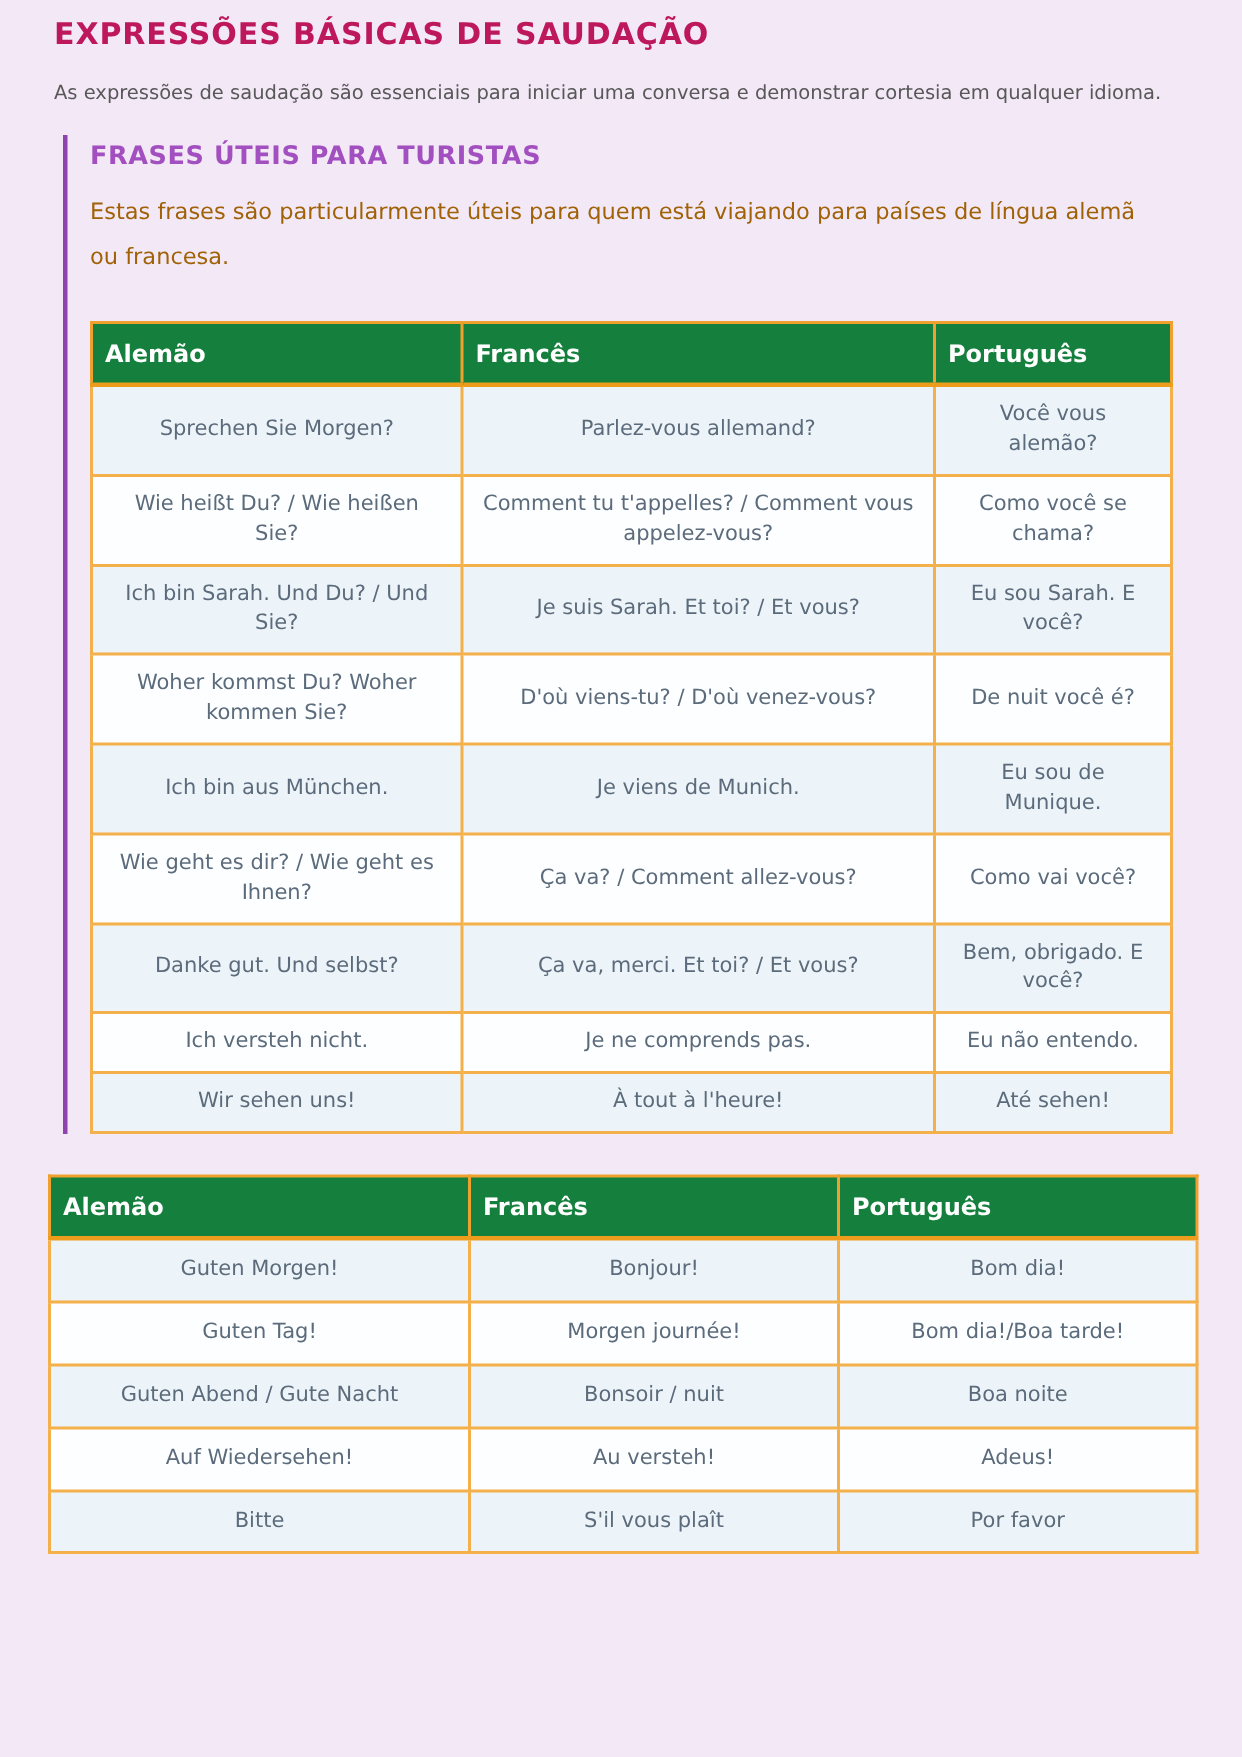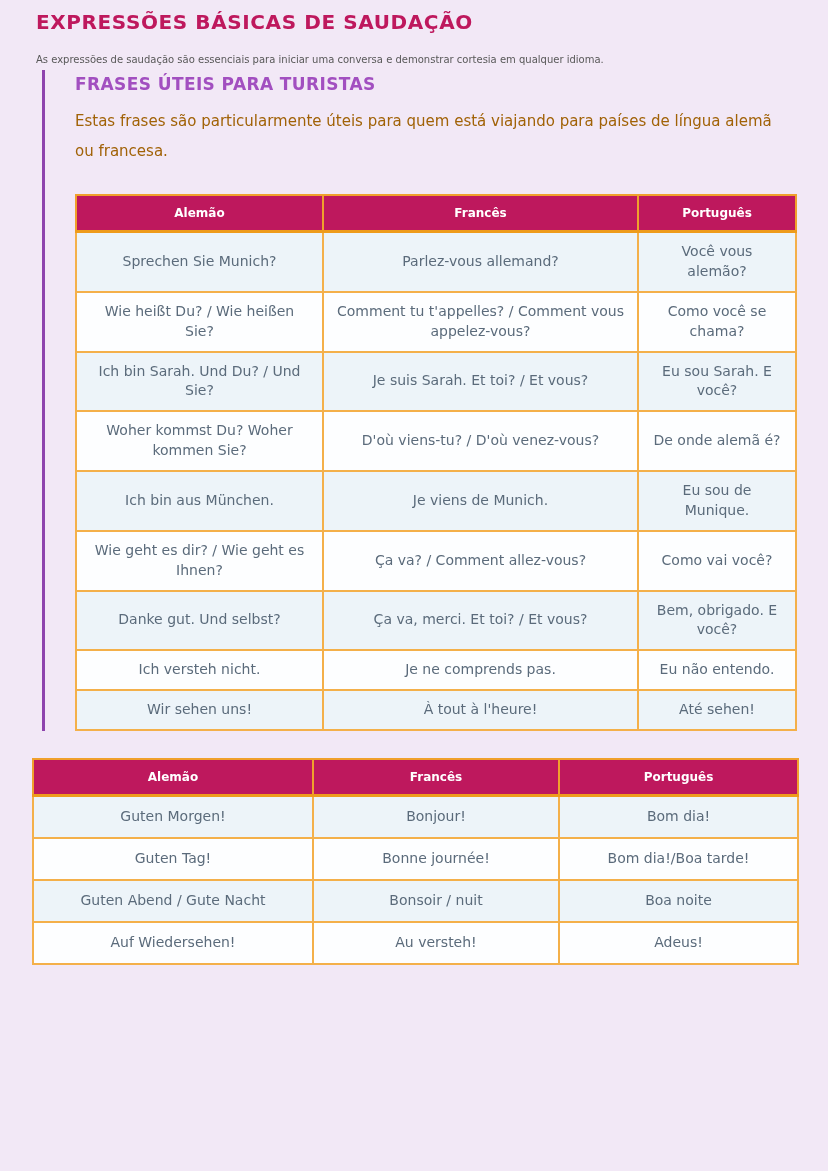--- a/index.html
+++ b/index.html
@@ -17,29 +17,29 @@
   }
   .page-title {
     color: #be185d;
     font-size: 20px;
     font-weight: bold;
     letter-spacing: 0.6px;
     margin: 4px 0 16px 0;
   }
   .intro {
     color: #585858;
-    font-size: 10px;
+    font-size: 13px;
     line-height: 2.0;
-    margin: 0 0 0 0;
+    margin: 0 0 14px 0;
     max-width: 772px;
   }
   .section {
     border-left: 3px solid #8e44ad;
     margin-left: 6px;
-    padding-left: 30px;
+    padding-left: 15px;
   }
   .section-heading {
     color: #a24fc0;
     font-size: 17px;
     font-weight: bold;
     letter-spacing: 0.4px;
     margin: 0 0 12px 0;
     padding-top: 4px;
   }
   .section-desc {
@@ -49,28 +49,28 @@
     margin: 0 0 28px 0;
     max-width: 720px;
   }
   table {
     border-collapse: collapse;
     table-layout: fixed;
   }
   .t1 { width: 720px; }
   .t2 { width: 765px; margin-left: -4px; margin-top: 27px; }
   th {
-    background: #be185d;
+    background: #15803d;
     color: #ffffff;
     font-weight: bold;
-    font-size: 12px;
+    font-size: 16px;
     padding: 10px 8px;
     border: 2px solid #f0a02c;
     border-bottom: 3px solid #ee9c1c;
-    text-align: center;
+    text-align: left;
   }
   td {
     border: 2px solid #f4b04a;
     font-size: 14px;
     color: #5b6b7b;
     text-align: center;
     padding: 9px 12px;
     line-height: 1.42;
     background: #fdfeff;
   }
@@ -98,38 +98,38 @@
       </colgroup>
       <thead>
         <tr>
           <th>Alemão</th>
           <th>Francês</th>
           <th>Português</th>
         </tr>
       </thead>
       <tbody>
           <tr>
-            <td>Sprechen Sie Munich?</td>
+            <td>Sprechen Sie Morgen?</td>
             <td>Parlez-vous allemand?</td>
             <td>Você vous alemão?</td>
           </tr>
           <tr>
             <td>Wie heißt Du? / Wie heißen Sie?</td>
             <td>Comment tu t'appelles? / Comment vous appelez-vous?</td>
             <td>Como você se chama?</td>
           </tr>
           <tr>
             <td>Ich bin Sarah. Und Du? / Und Sie?</td>
             <td>Je suis Sarah. Et toi? / Et vous?</td>
             <td>Eu sou Sarah. E você?</td>
           </tr>
           <tr>
             <td>Woher kommst Du? Woher kommen Sie?</td>
             <td>D'où viens-tu? / D'où venez-vous?</td>
-            <td>De onde alemã é?</td>
+            <td>De nuit você é?</td>
           </tr>
           <tr>
             <td>Ich bin aus München.</td>
             <td>Je viens de Munich.</td>
             <td>Eu sou de Munique.</td>
           </tr>
           <tr>
             <td>Wie geht es dir? / Wie geht es Ihnen?</td>
             <td>Ça va? / Comment allez-vous?</td>
             <td>Como vai você?</td>
@@ -167,29 +167,34 @@
       </tr>
     </thead>
     <tbody>
         <tr>
           <td>Guten Morgen!</td>
           <td>Bonjour!</td>
           <td>Bom dia!</td>
         </tr>
         <tr>
           <td>Guten Tag!</td>
-          <td>Bonne journée!</td>
+          <td>Morgen journée!</td>
           <td>Bom dia!/Boa tarde!</td>
         </tr>
         <tr>
           <td>Guten Abend / Gute Nacht</td>
           <td>Bonsoir / nuit</td>
           <td>Boa noite</td>
         </tr>
         <tr>
           <td>Auf Wiedersehen!</td>
           <td>Au versteh!</td>
           <td>Adeus!</td>
         </tr>
+        <tr>
+          <td>Bitte</td>
+          <td>S'il vous plaît</td>
+          <td>Por favor</td>
+        </tr>
       </tbody>
   </table>
 
 </div>
 
 </body></html>

